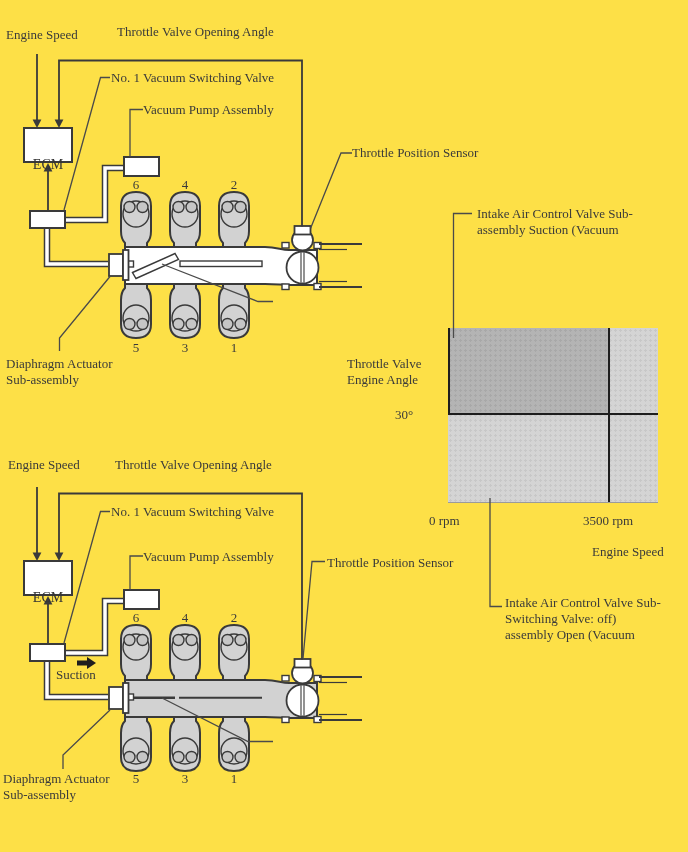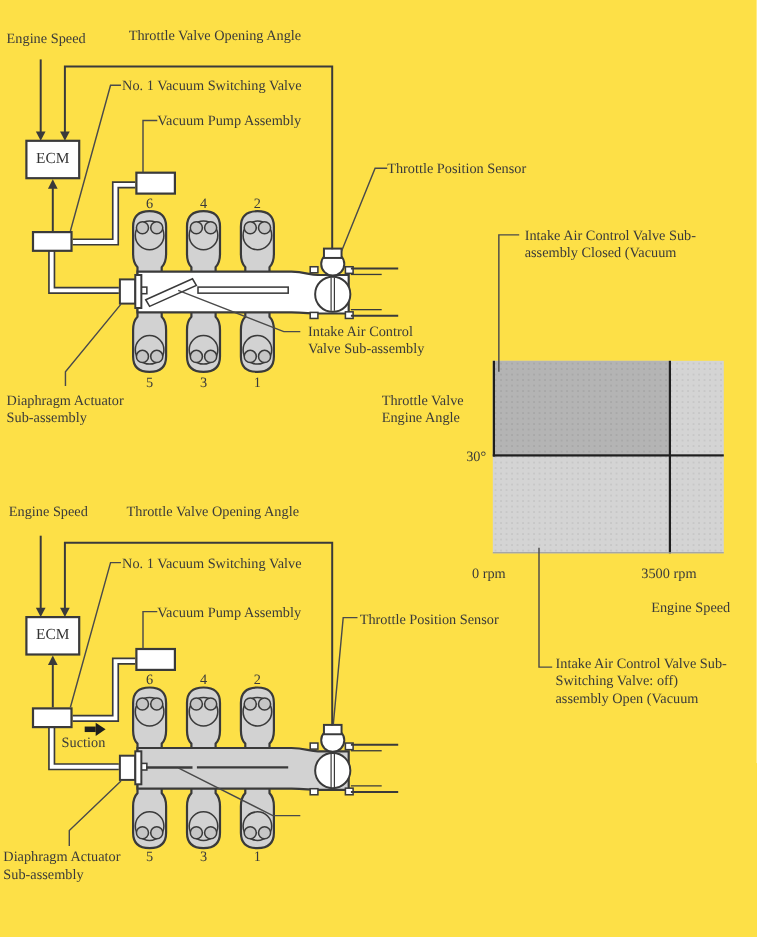--- a/index.html
+++ b/index.html
@@ -16,21 +16,21 @@
   #chart .dark{position:absolute;left:0;top:0;width:162px;height:87px;
          background-color:#b4b4b4;
          background-image:radial-gradient(#a8a8a8 1px, transparent 1.2px);
          background-size:5px 5px;}
   #chart .vline{position:absolute;left:160px;top:0;width:2px;height:175px;background:#1e1e1e;}
   #chart .hline{position:absolute;left:0;top:85px;width:210px;height:2px;background:#1e1e1e;}
   #chart .axisl{position:absolute;left:0;top:0;width:2px;height:87px;background:#1e1e1e;}
   #chart .baseline{position:absolute;left:0;top:173.5px;width:210px;height:1.5px;background:#9b9b9b;}
   svg#art{position:absolute;left:0;top:0;pointer-events:none;}
   .ecmtxt{position:absolute;width:48px;height:34px;display:flex;align-items:center;justify-content:center;
-          font-size:14px;color:#333;}
+          font-size:14px;color:#333;margin-top:20px;}
   .cyl{position:absolute;width:14px;text-align:center;font-size:13px;}
 </style>
 </head>
 <body>
 
 <div id="canvas">
 
   <div id="chart">
     <div class="dark"></div>
     <div class="axisl"></div>
@@ -142,24 +142,20 @@
       <path d="M490,498 L490,606.5 L502,606.5"></path>
     </g>
   </svg>
 
   <div class="lbl" style="left:6px;top:27px">Engine Speed</div>
   <div class="lbl" style="left:117px;top:24px">Throttle Valve Opening Angle</div>
   <div class="lbl" style="left:111px;top:70px">No. 1 Vacuum Switching Valve</div>
   <div class="lbl" style="left:143px;top:102px">Vacuum Pump Assembly</div>
   <div class="lbl" style="left:352px;top:145px">Throttle Position Sensor</div>
   <div class="lbl ecmtxt" style="left:24px;top:128px">ECM</div>
-  <div class="lbl" style="left:280px;top:293px">
-    <div class="ln">Intake Air Control</div>
-    <div class="ln">Valve Sub-assembly</div>
-  </div>
   <div class="lbl" style="left:6px;top:356px">
     <div class="ln">Diaphragm Actuator</div>
     <div class="ln">Sub-assembly</div>
   </div>
   <div class="cyl" style="left:129px;top:177px">6</div>
   <div class="cyl" style="left:178px;top:177px">4</div>
   <div class="cyl" style="left:227px;top:177px">2</div>
   <div class="cyl" style="left:129px;top:340px">5</div>
   <div class="cyl" style="left:178px;top:340px">3</div>
   <div class="cyl" style="left:227px;top:340px">1</div>
@@ -177,27 +173,27 @@
   </div>
   <div class="cyl" style="left:129px;top:610px">6</div>
   <div class="cyl" style="left:178px;top:610px">4</div>
   <div class="cyl" style="left:227px;top:610px">2</div>
   <div class="cyl" style="left:129px;top:771px">5</div>
   <div class="cyl" style="left:178px;top:771px">3</div>
   <div class="cyl" style="left:227px;top:771px">1</div>
 
   <div class="lbl" style="left:477px;top:206px">
     <div class="ln">Intake Air Control Valve Sub-</div>
-    <div class="ln">assembly Closed (Vacuum</div>
+    <div class="ln">assembly Suction (Vacuum</div>
   </div>
   <div class="lbl" style="left:347px;top:356px">
     <div class="ln">Throttle Valve</div>
     <div class="ln">Engine Angle</div>
   </div>
-  <div class="lbl" style="left:395px;top:407px;width:47px;text-align:right">30°</div>
+  <div class="lbl" style="left:395px;top:407px;width:47px;">30°</div>
   <div class="lbl" style="left:429px;top:513px">0 rpm</div>
   <div class="lbl" style="left:583px;top:513px">3500 rpm</div>
   <div class="lbl" style="left:592px;top:544px">Engine Speed</div>
   <div class="lbl" style="left:505px;top:595px">
     <div class="ln">Intake Air Control Valve Sub-</div>
     <div class="ln">Switching Valve: off)</div>
     <div class="ln">assembly Open (Vacuum</div>
   </div>
 
 </div>

